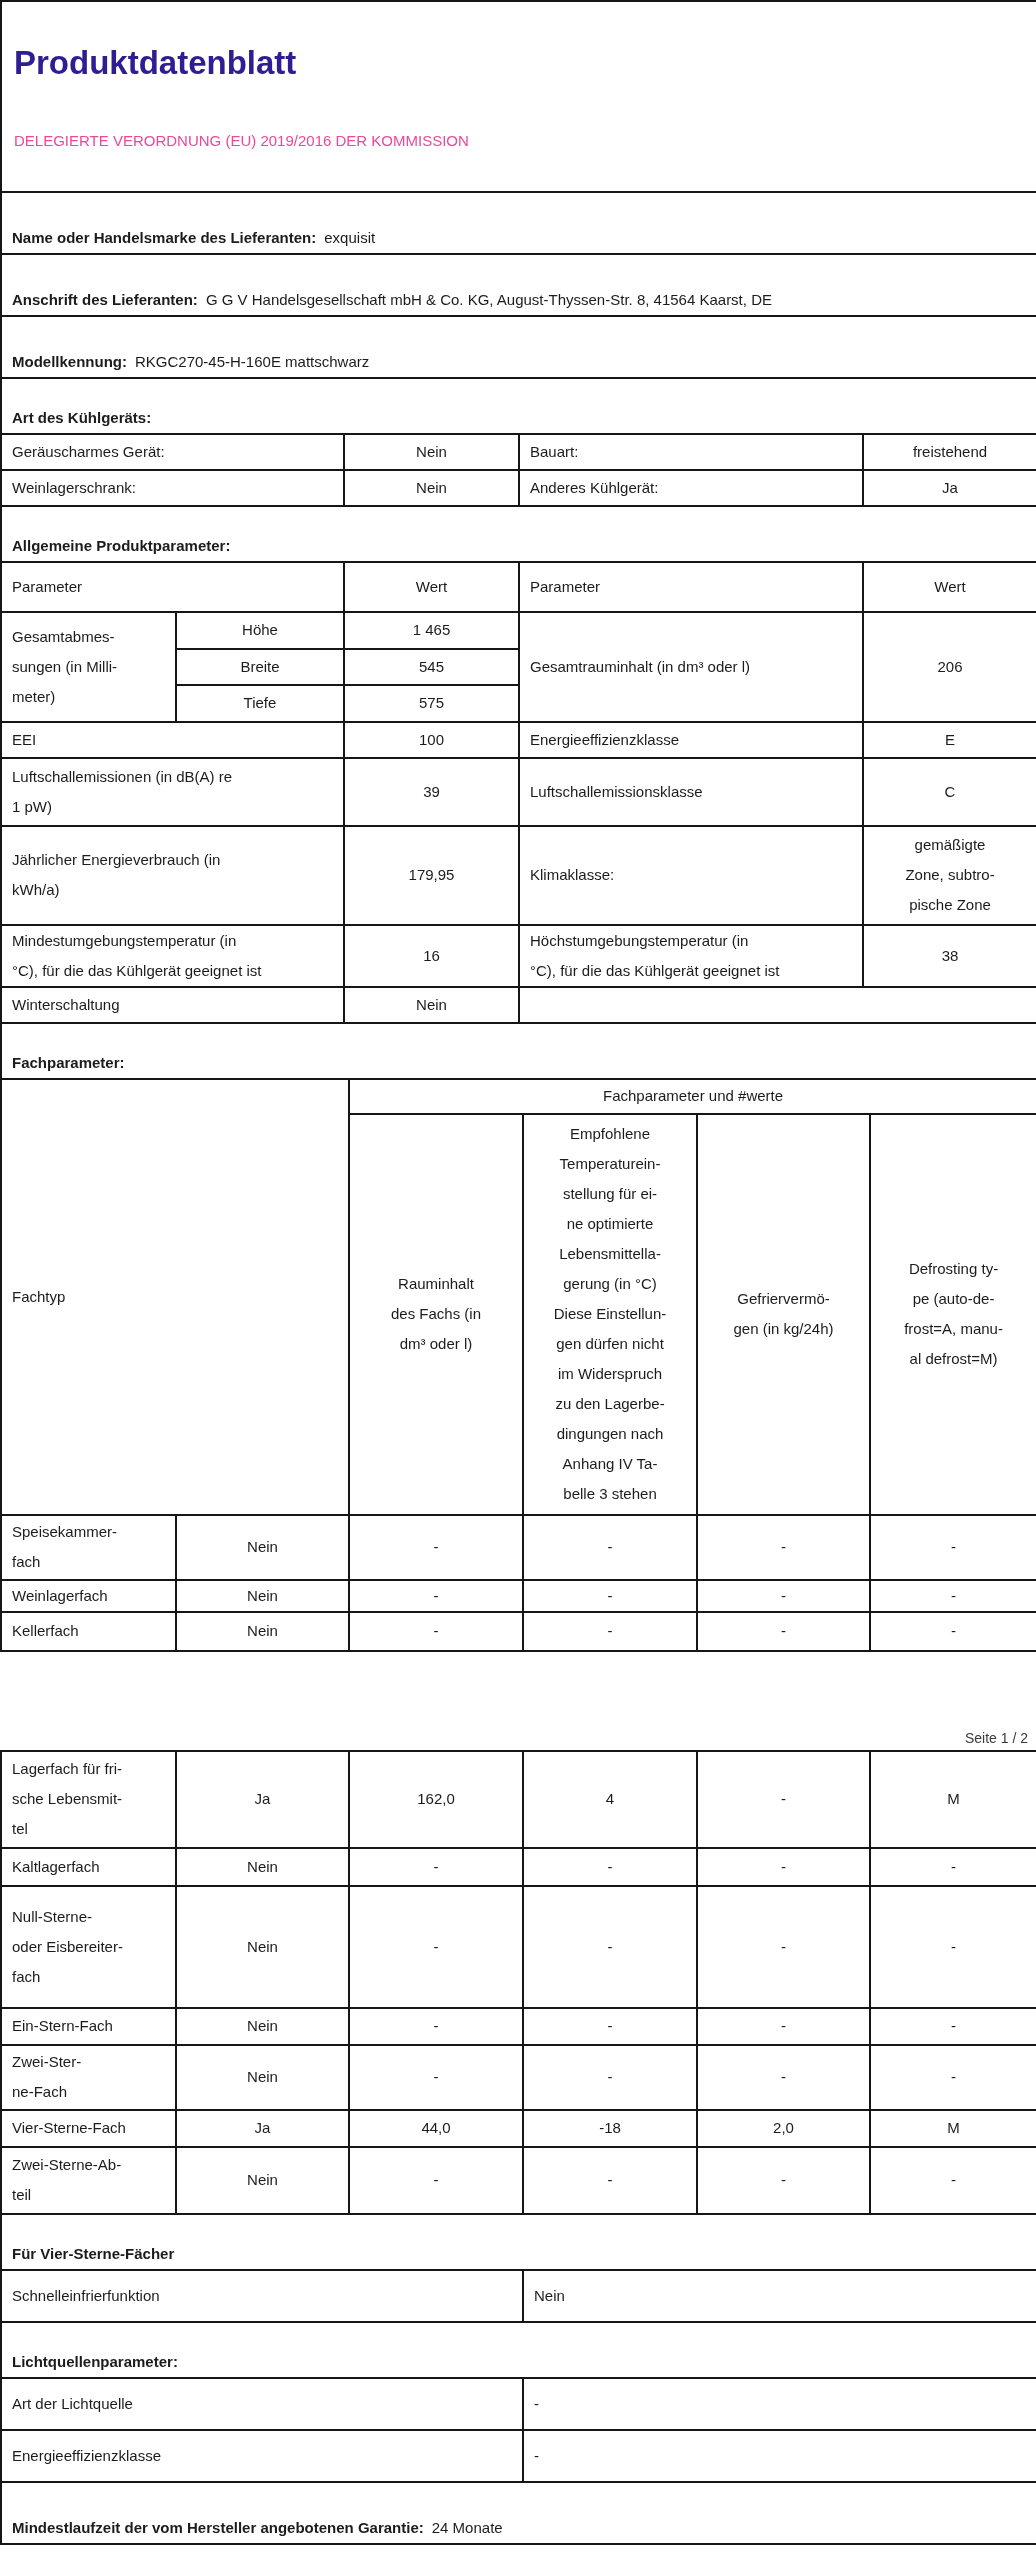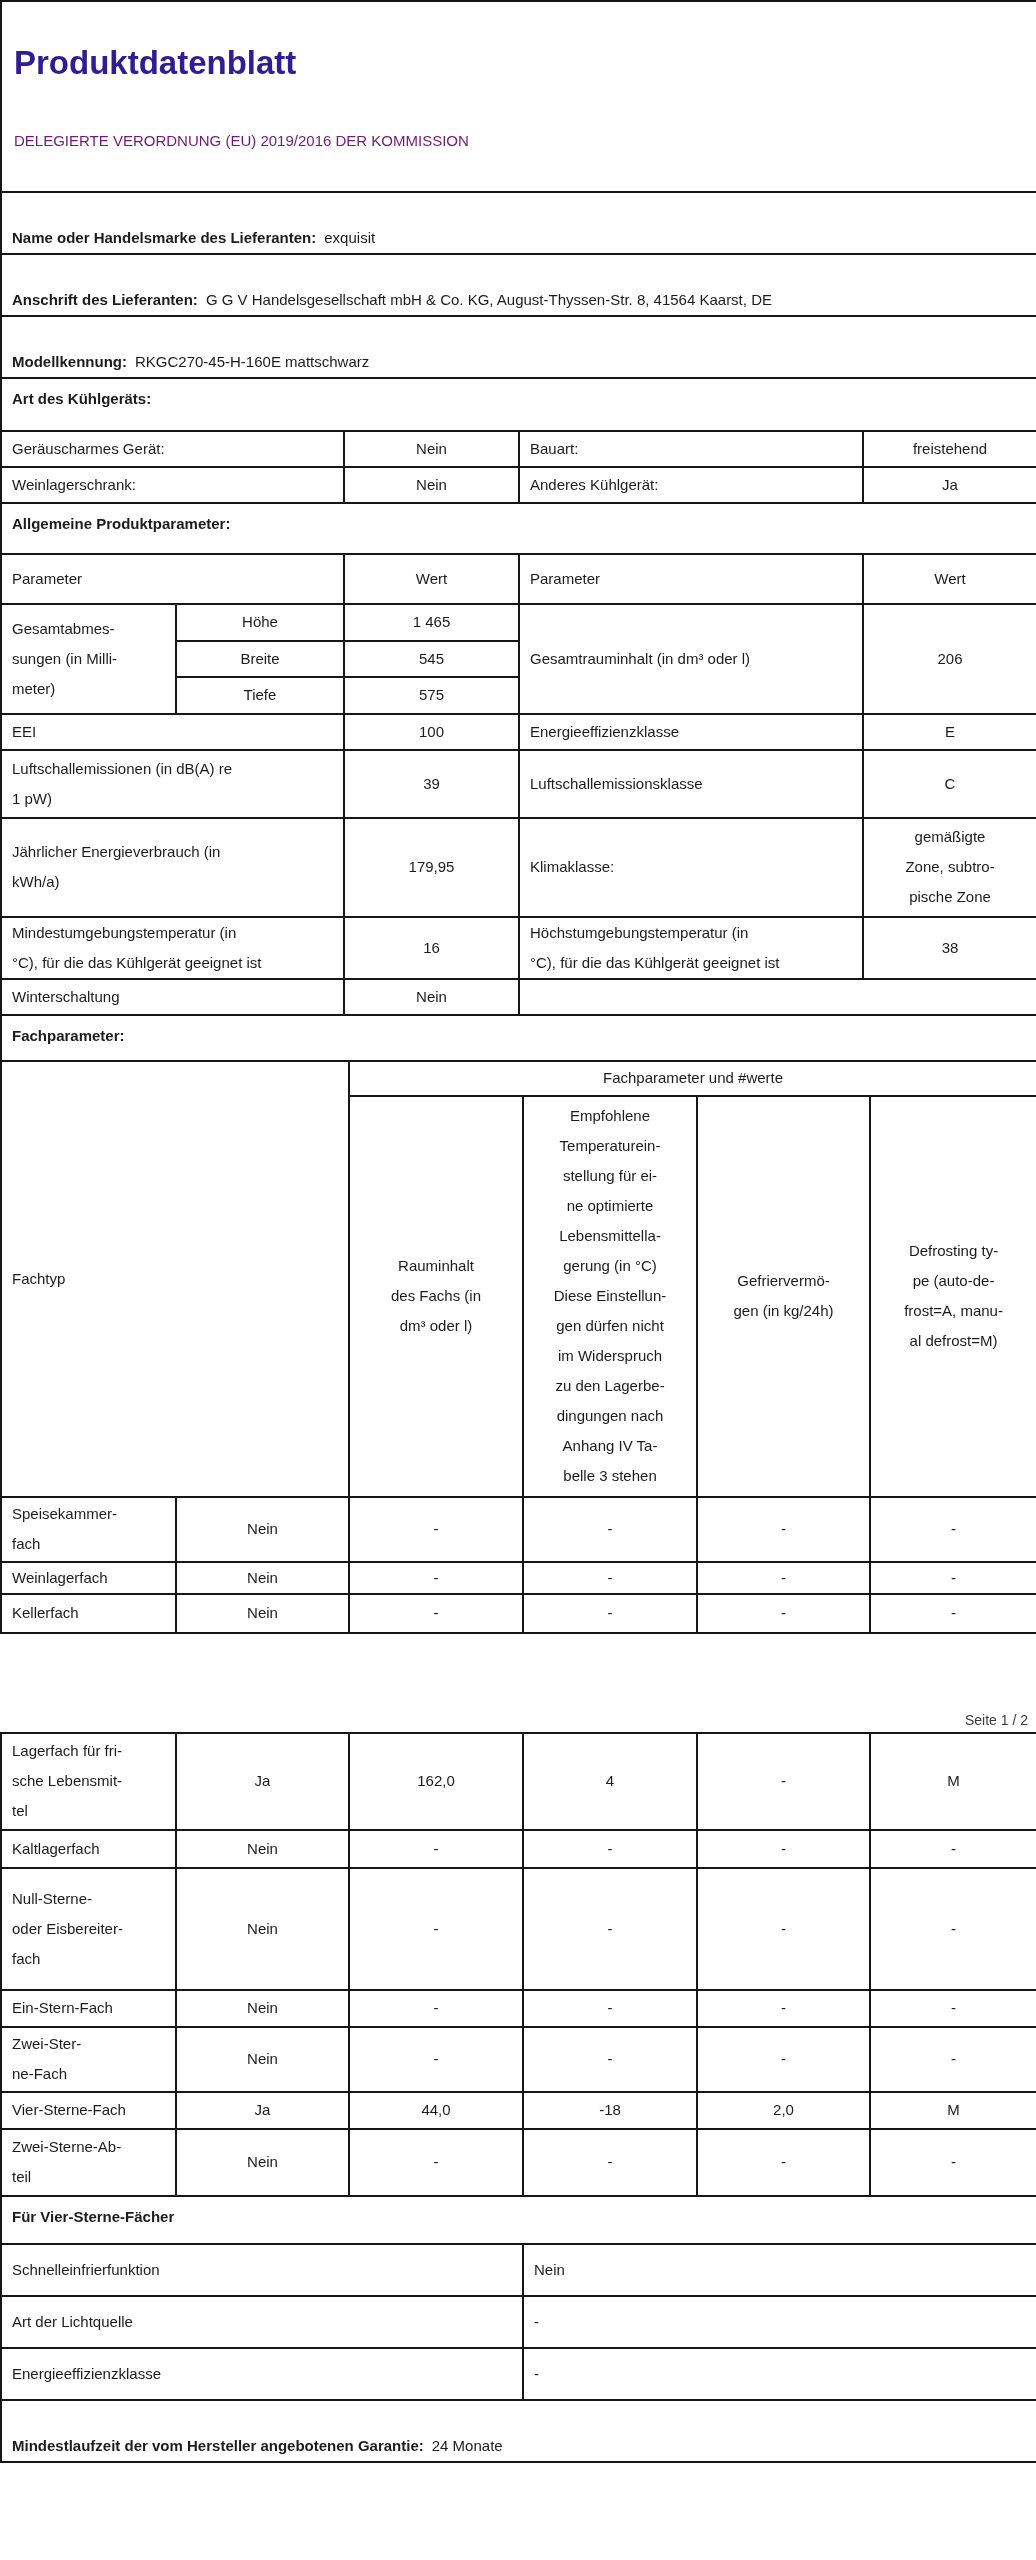--- a/index.html
+++ b/index.html
@@ -2,27 +2,27 @@
 <html><head>
 <meta charset="utf-8">
 <style>
   html,body { margin:0; padding:0; background:#ffffff; }
   body { width:1036px; font-family:"Liberation Sans","DejaVu Sans",sans-serif; color:#1c1c1c; }
   .doc { width:1036px; }
   table { border-collapse:collapse; table-layout:fixed; width:1036px; }
   td { border:2px solid #161616; font-size:15px; line-height:2.0; vertical-align:middle;
        padding:0 10px; white-space:pre-line; overflow:hidden; word-wrap:break-word; }
   td.c { text-align:center; padding:0 4px; }
-  td.sec { vertical-align:top; padding-top:5px; font-weight:bold; }
+  td.sec { vertical-align:top; padding-top:24px; font-weight:bold; }
   b { font-weight:bold;text-align:right; }
   .val { margin-left:8px; }
   
   td.titlecell { vertical-align:top; padding:8px 12px 8px 12px; }
   .doc-title { font-size:33px; font-weight:bold; line-height:1.4; color:#2e1d93; letter-spacing:0px; }
-  .doc-subtitle { font-size:15px; margin-top:14px; line-height:1.5; color:#701a75; }
+  .doc-subtitle { font-size:15px; margin-top:14px; line-height:1.5; color:#ec4899; }
   
   td.fh { text-align:center; padding:0 6px; }
   
   .pagegap { height:98px; position:relative; }
   .page-indicator { position:absolute; right:8px; bottom:4px; font-size:14px; color:#3a3a3a; }
   .t2 { margin-top:-2px; }
 </style>
 </head>
 <body>
 
@@ -304,20 +304,23 @@
 
     <tr style="height:48px">
       <td colspan="6" class="sec">Für Vier-Sterne-Fächer</td>
     </tr>
 
     <tr style="height:52px">
       <td colspan="3">Schnelleinfrierfunktion</td>
       <td colspan="3">Nein</td>
     </tr>
 
+    <tr style="height:43px">
+      <td colspan="6" class="sec">Lichtquellenparameter:</td>
+    </tr>
 
     <tr style="height:52px">
       <td colspan="3">Art der Lichtquelle</td>
       <td colspan="3">-</td>
     </tr>
     <tr style="height:52px">
       <td colspan="3">Energieeffizienzklasse</td>
       <td colspan="3">-</td>
     </tr>
 

